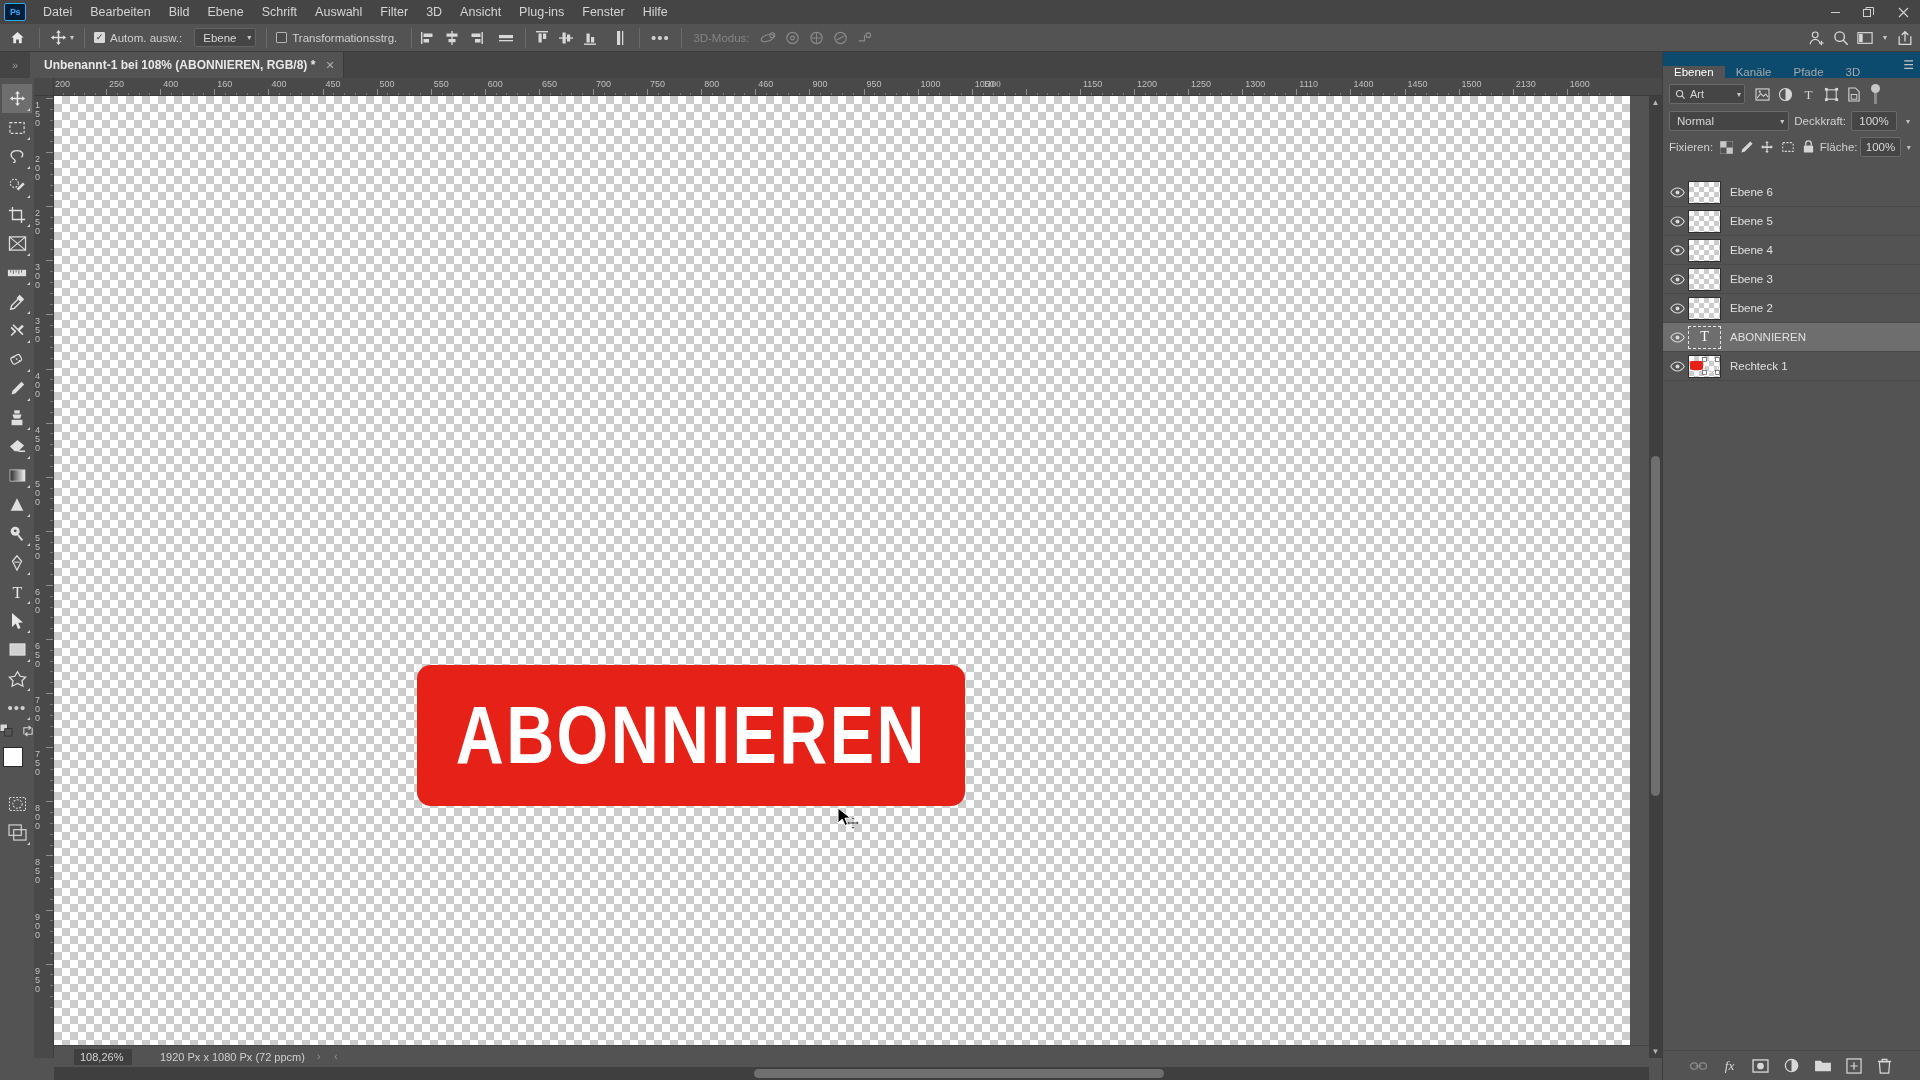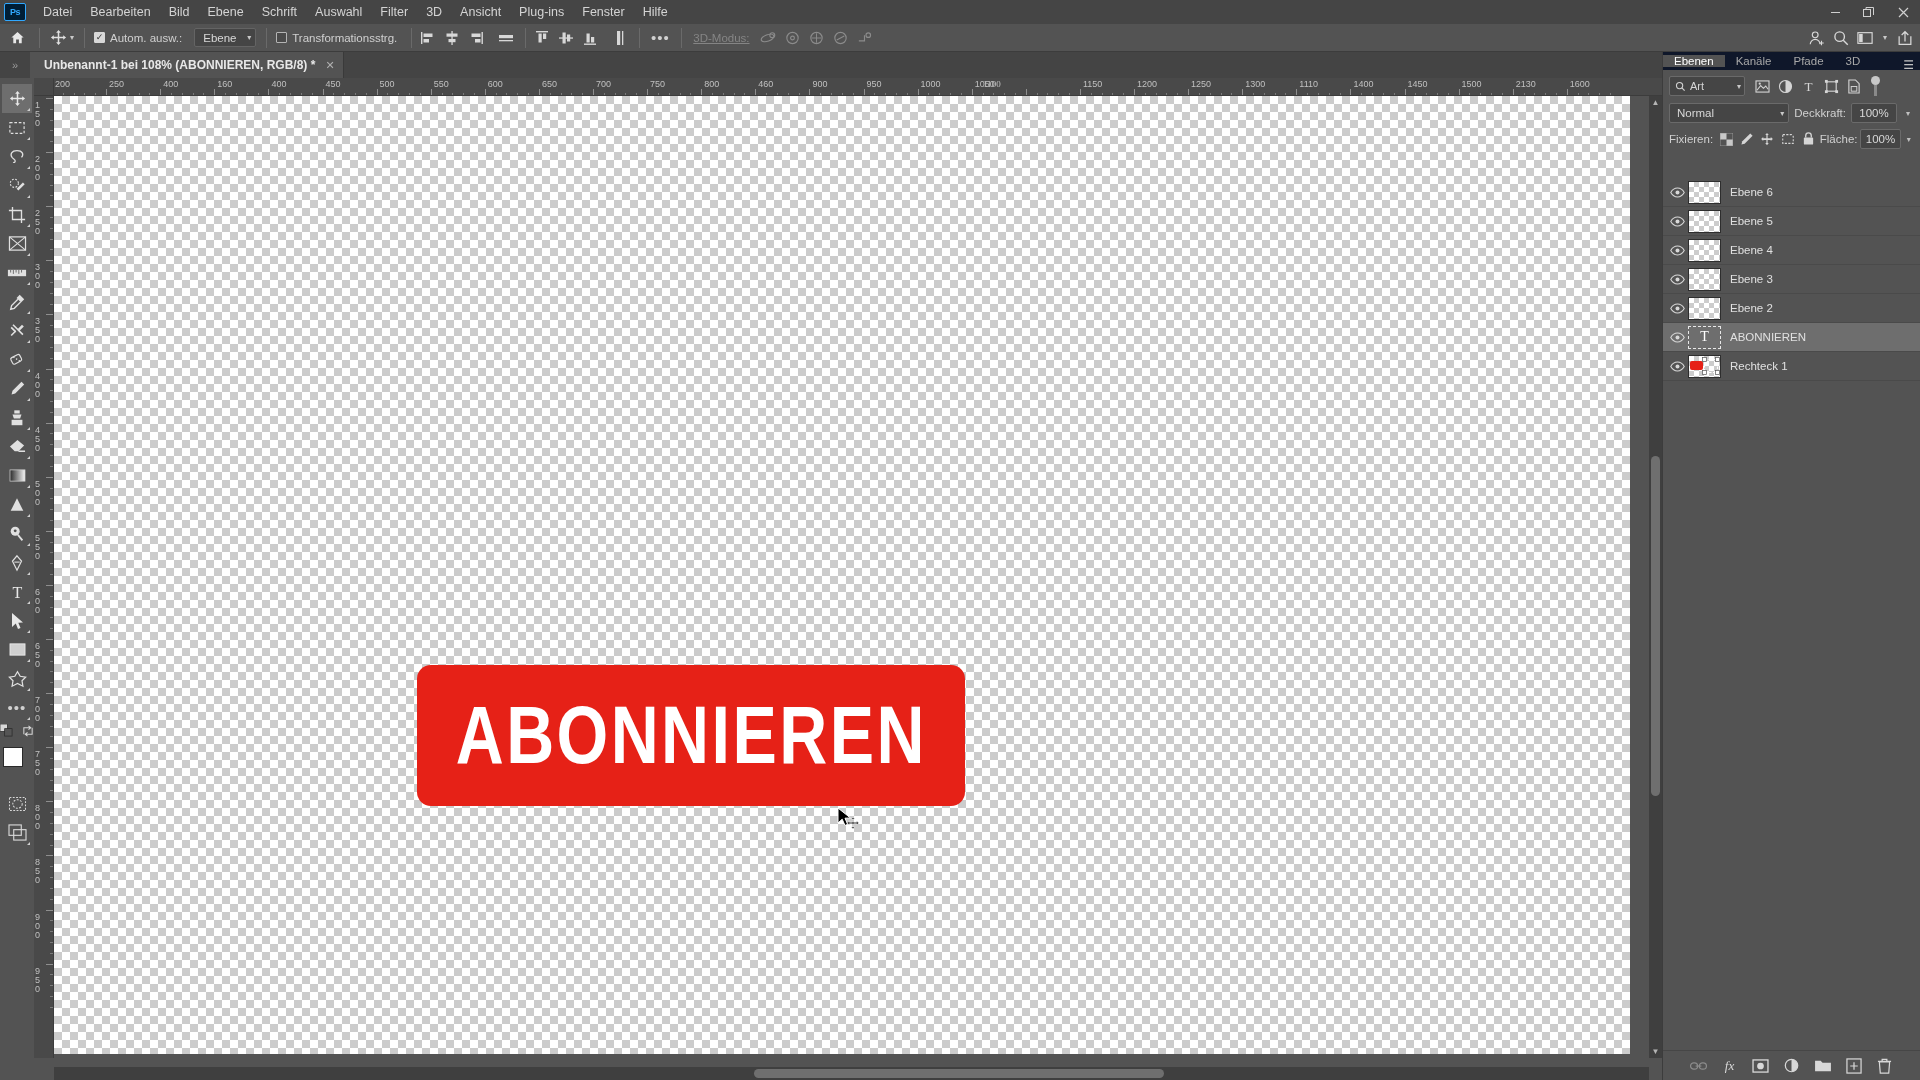--- a/index.html
+++ b/index.html
@@ -47,21 +47,21 @@
   }
   .ob-chev { color: #c8c8c8; font-size: 8px; }
   .ob-check { display: flex; align-items: center; gap: 5px; padding: 0 4px; }
   .chkbox {
     width: 11px; height: 11px; border: 1px solid #b4b4b4; background: #4a4a4a;
     border-radius: 1px; display:flex; align-items:center; justify-content:center;
     color: #e8e8e8; font-size: 9px; line-height: 1;
   }
   .chkbox.checked { background: #d8d8d8; border-color: #d8d8d8; color: #333; }
   .ob-label { color: #d0d0d0; font-size: 11.5px; white-space: nowrap; }
-  .ob-label.dim { color: #858585; text-decoration: underline; }
+  .ob-label.dim { color: #858585; }
   .ob-select {
     background: #454545; border: 1px solid #646464; border-radius: 2px;
     height: 19px; min-width: 62px; display: flex; align-items: center;
     justify-content: space-between; padding: 0 4px 0 8px; color: #d8d8d8; font-size: 11.5px;
   }
   .ob-icons { display: flex; align-items: center; gap: 2px; }
   .ob-ibtn {
     width: 22px; height: 22px; display: flex; align-items: center; justify-content: center;
     border-radius: 2px;
   }
@@ -185,21 +185,21 @@
   }
   .sb-dims { color: #d0d0d0; font-size: 11px; margin-left: 28px; }
   .sb-arrow { color: #9a9a9a; font-size: 10px; margin-left: 12px; }
 
   
   .rightpanel {
     position: absolute; right: 0; top: 52px; width: 258px; bottom: 0; background: #535353;
     border-left: 1px solid #3c3c3c;
   }
   .panel-tabs {
-    height: 18px; background: #0f172a; display: flex; align-items: center;
+    height: 26px; background: #0c4a6e; display: flex; align-items: flex-end;
     position: relative;
   }
   .ptab {
     padding: 0 11px; display: flex; align-items: center;
     color: #a8a8a8; font-size: 11.5px;
   }
   .ptab.active { background: #535353; color: #ffffff; }
   .ptab-menu {
     position: absolute; right: 6px; top: 0; height: 26px; display:flex; align-items:center;
     color: #c0c0c0; font-size: 12px;
@@ -1004,20 +1004,26 @@
     <div class="vscroll">
       <div class="vscroll-arrow" style="top:0">▲</div>
       <div class="vscroll-thumb"></div>
       <div class="vscroll-arrow" style="bottom:0">▼</div>
     </div>
 
     <div class="hscroll">
       <div class="hscroll-thumb"></div>
     </div>
 
+    <div class="statusbar">
+      <div class="sb-zoom">108,26%</div>
+      <div class="sb-dims">1920 Px x 1080 Px (72 ppcm)</div>
+      <div class="sb-arrow">›</div>
+      <div class="sb-arrow" style="margin-left:14px">‹</div>
+    </div>
   </div>
 
   <div class="rightpanel">
     <div class="panel-tabs">
       <div class="ptab active">Ebenen</div>
       <div class="ptab">Kanäle</div>
       <div class="ptab">Pfade</div>
       <div class="ptab">3D</div>
       <div class="ptab-menu">☰</div>
     </div>

